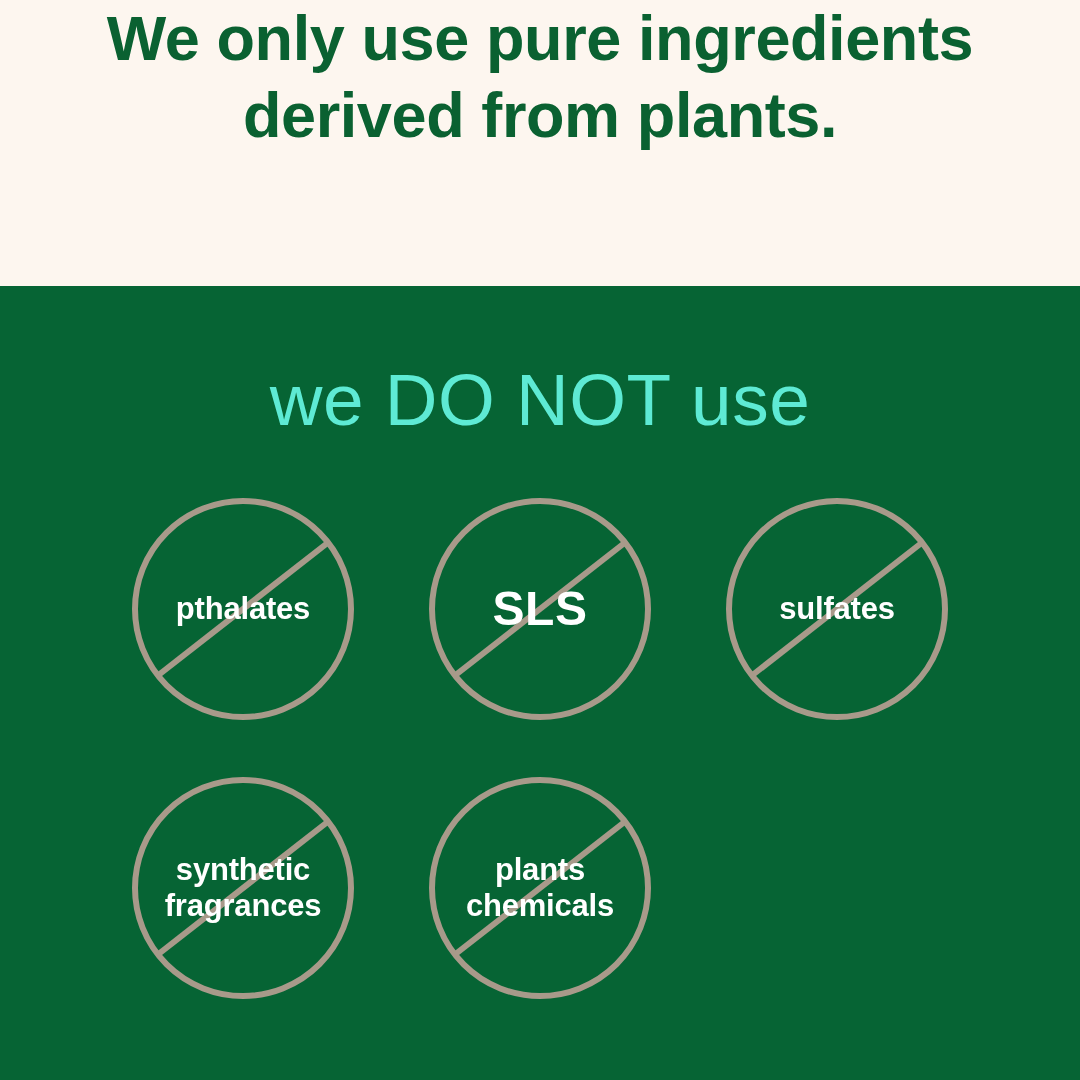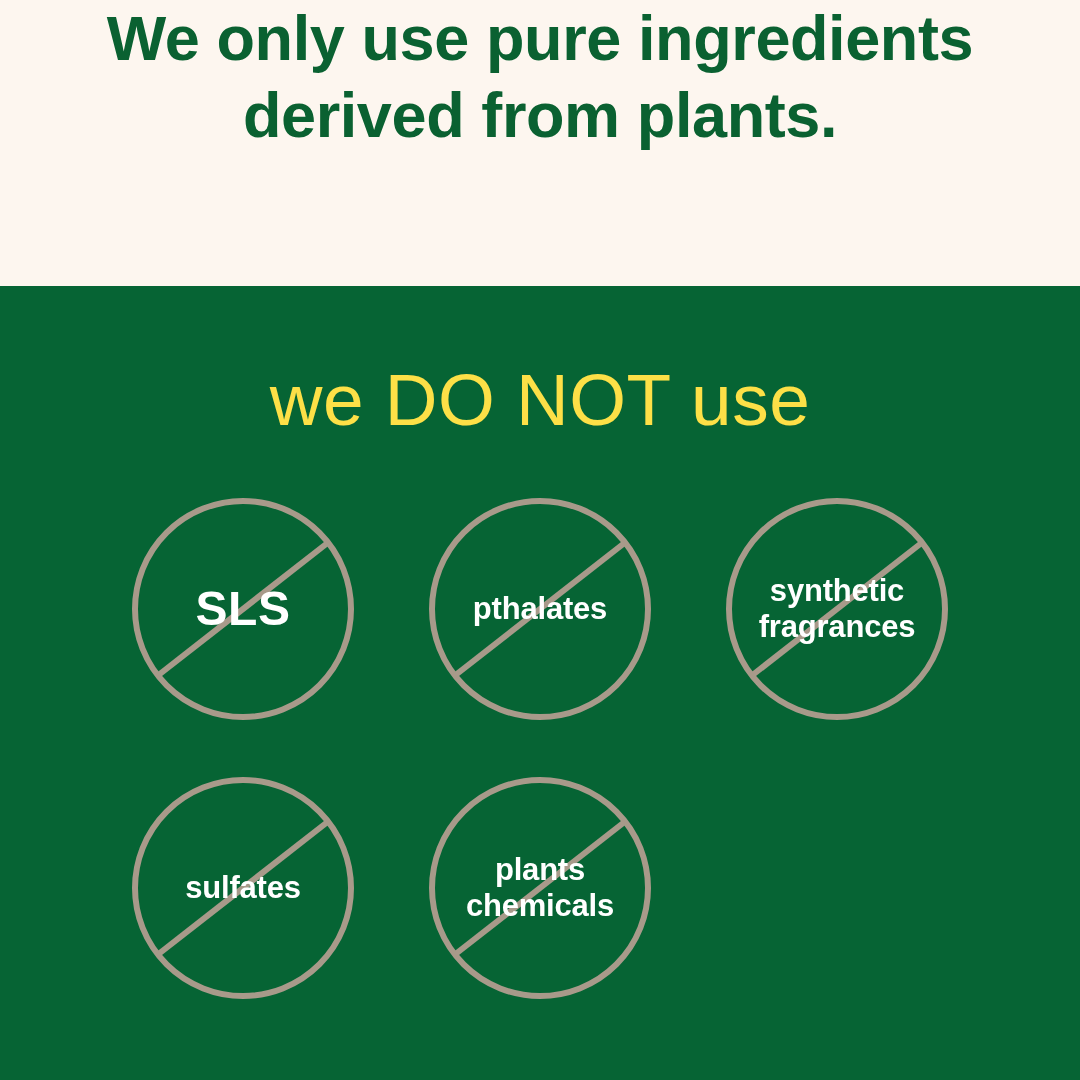--- a/index.html
+++ b/index.html
@@ -34,21 +34,21 @@
   }
 
   
   .panel {
     flex:1;
     background:#066434;
     display:flex; flex-direction:column;
     align-items:center;
   }
   .panel-heading {
-    color:#fde047;
+    color:#5eead4;
     font-size:73px;
     font-weight:400;
     letter-spacing:0.5px;
     margin-top:77px;
     line-height:1;
     text-align:center;
   }
 
   
   .badge-grid {
@@ -105,41 +105,41 @@
   </div>
 
   <div class="panel">
     <h2 class="panel-heading">we DO NOT use</h2>
 
     <div class="badge-grid">
 
       <div class="badge">
         <span class="ring"></span>
         <span class="slash"></span>
-        <span class="label big">SLS</span>
+        <span class="label">pthalates</span>
       </div>
 
       <div class="badge">
         <span class="ring"></span>
         <span class="slash"></span>
-        <span class="label">pthalates</span>
+        <span class="label big">SLS</span>
       </div>
 
 
       <div class="badge">
         <span class="ring"></span>
         <span class="slash"></span>
-        <span class="label">synthetic
-fragrances</span>
+        <span class="label">sulfates</span>
       </div>
 
       <div class="badge">
         <span class="ring"></span>
         <span class="slash"></span>
-        <span class="label">sulfates</span>
+        <span class="label">synthetic
+fragrances</span>
       </div>
 
       <div class="badge">
         <span class="ring"></span>
         <span class="slash"></span>
         <span class="label">plants
 chemicals</span>
       </div>
 
     </div>

